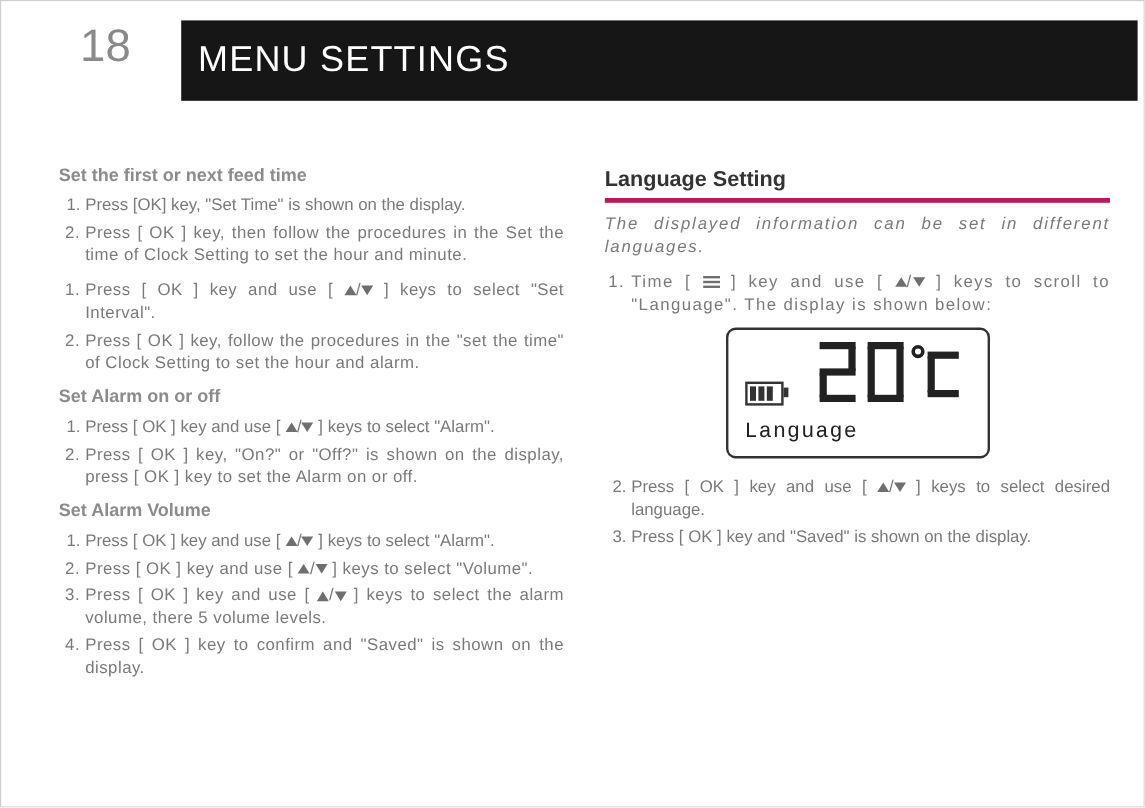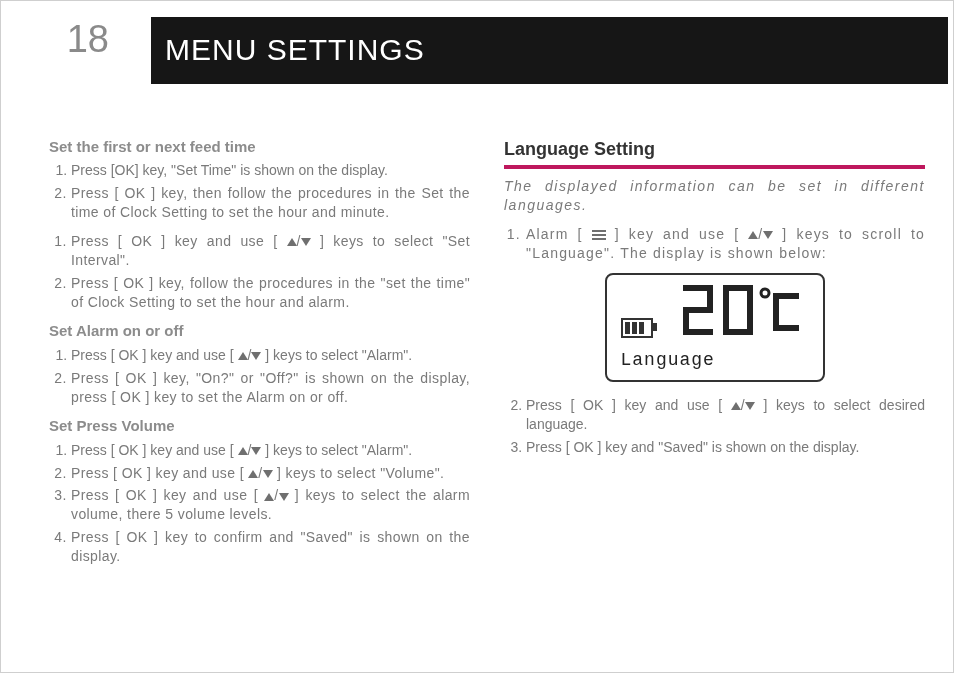--- a/index.html
+++ b/index.html
@@ -205,42 +205,42 @@
       </ol>
 
       <div class="sub">Set Alarm on or off</div>
       <ol class="steps">
         <li>
           <span>Press [ OK ] key and use [ </span><span class="arrowset"><span class="arrow up"></span>/<span class="arrow down"></span></span><span> ] keys to select "Alarm".</span>
         </li>
         <li class="just">Press [ OK ] key, "On?" or "Off?" is shown on the display, press [ OK ] key to set the Alarm on or off.</li>
       </ol>
 
-      <div class="sub">Set Press Volume</div>
+      <div class="sub">Set Alarm Volume</div>
       <ol class="steps">
         <li>
           <span>Press [ OK ] key and use [ </span><span class="arrowset"><span class="arrow up"></span>/<span class="arrow down"></span></span><span> ] keys to select "Alarm".</span>
         </li>
         <li class="just">
           <span>Press [ OK ] key and use [ </span><span class="arrowset"><span class="arrow up"></span>/<span class="arrow down"></span></span><span> ] keys to select "Volume".</span>
         </li>
         <li class="just">
           <span>Press [ OK ] key and use [ </span><span class="arrowset"><span class="arrow up"></span>/<span class="arrow down"></span></span><span> ] keys to select the alarm volume, there 5 volume levels.</span>
         </li>
         <li class="just">Press [ OK ] key to confirm and "Saved" is shown on the display.</li>
       </ol>
     </div>
 
     <div class="col">
       <div class="h2">Language Setting</div>
       <div class="intro">The displayed information can be set in different languages.</div>
 
       <ol class="steps">
         <li class="just" style="letter-spacing:1.2px">
-          <span>Alarm [ </span><span class="menuicon"></span><span> ] key and use [ </span><span class="arrowset"><span class="arrow up"></span>/<span class="arrow down"></span></span><span> ] keys to scroll to "Language". The display is shown below:</span>
+          <span>Time [ </span><span class="menuicon"></span><span> ] key and use [ </span><span class="arrowset"><span class="arrow up"></span>/<span class="arrow down"></span></span><span> ] keys to scroll to "Language". The display is shown below:</span>
         </li>
       </ol>
 
       <div class="lcd">
         <div class="lcd-top">
           <div class="battery">
             <span class="cell c1"></span>
               <span class="cell c2"></span>
               <span class="cell c3"></span>
           </div>

